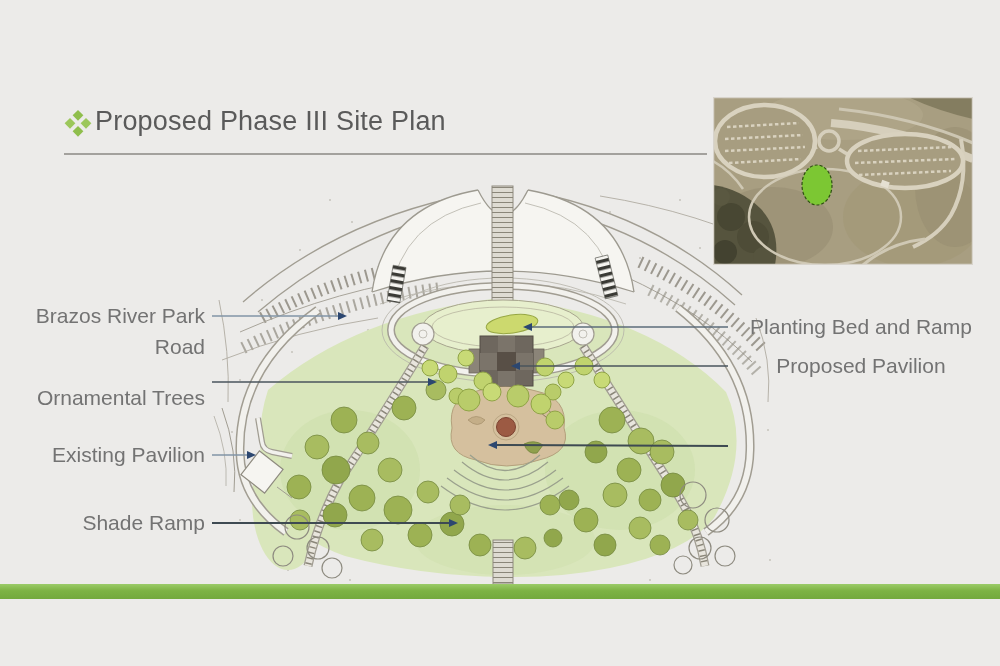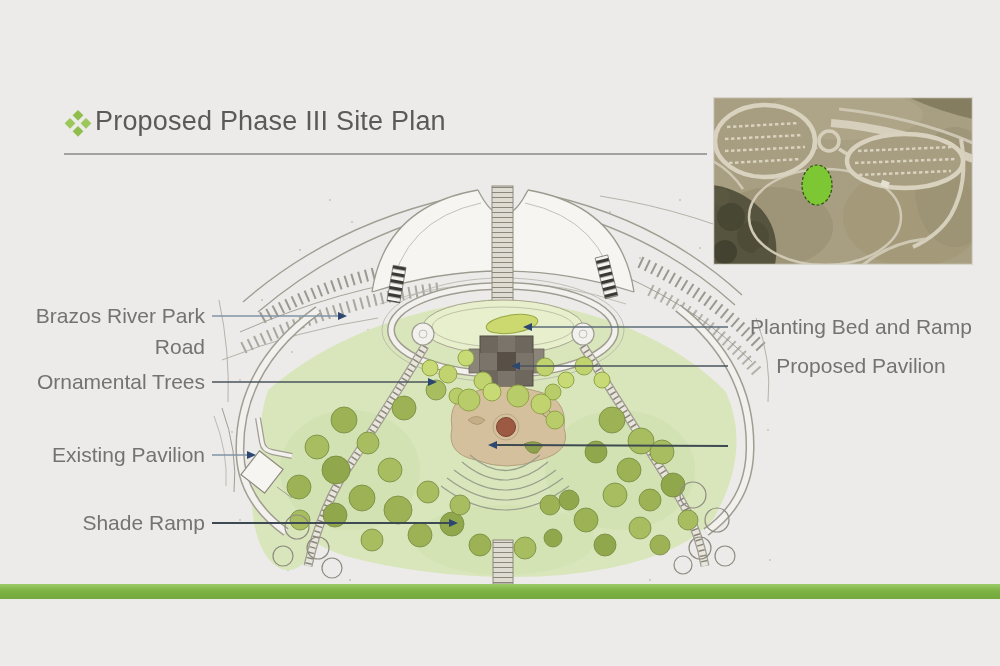--- a/index.html
+++ b/index.html
@@ -19,21 +19,21 @@
     font-size:27px; color:#5A5A5A; letter-spacing:.2px; margin-left:3px;
     font-weight:400;
   }
   .title-rule { position:absolute; left:64px; top:153px; width:643px; height:2px; background:#A3A19D; }
 
   
   .callout { position:absolute; font-size:21px; color:#737373; }
   .callout.left-side { width:185px; text-align:right; line-height:31px; }
   .callout.right-side { width:262px; text-align:center; line-height:24px; }
   #lbl-brazos    { left:20px;  top:300px; }
-  #lbl-ornamental{ left:20px;  top:370px; line-height:24px; }
+  #lbl-ornamental{ left:20px;  top:386px; line-height:24px; }
   #lbl-restroom  { left:20px;  top:443px; line-height:24px; }
   #lbl-shade     { left:20px;  top:511px; line-height:24px; }
   #lbl-planting  { left:730px; top:315px; }
   #lbl-pavilion  { left:730px; top:354px; }
   #lbl-playground{ left:730px; top:434px; }
 
   
   .aerial-inset { position:absolute; left:713px; top:97px; width:260px; height:168px; }
 
   

